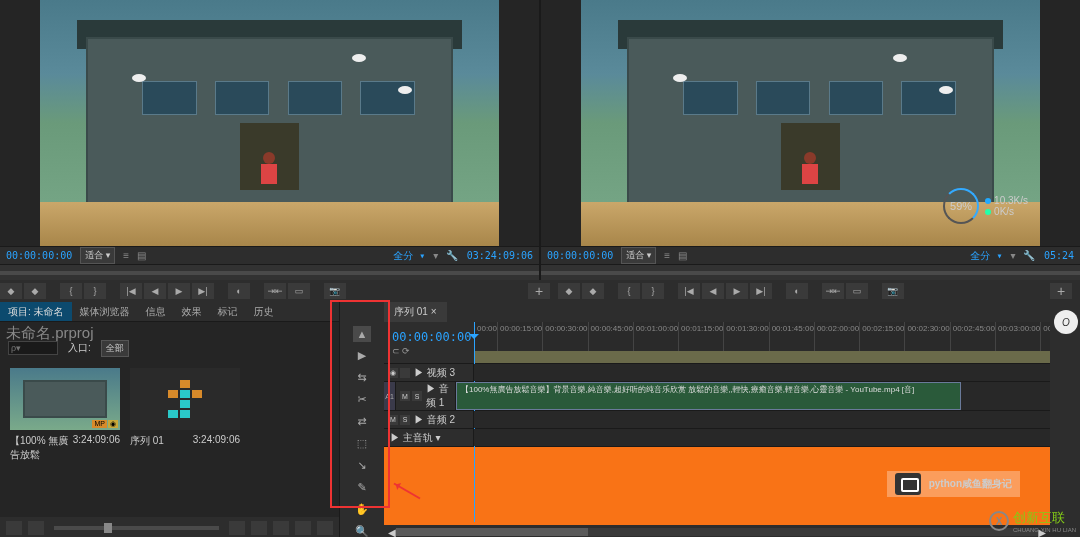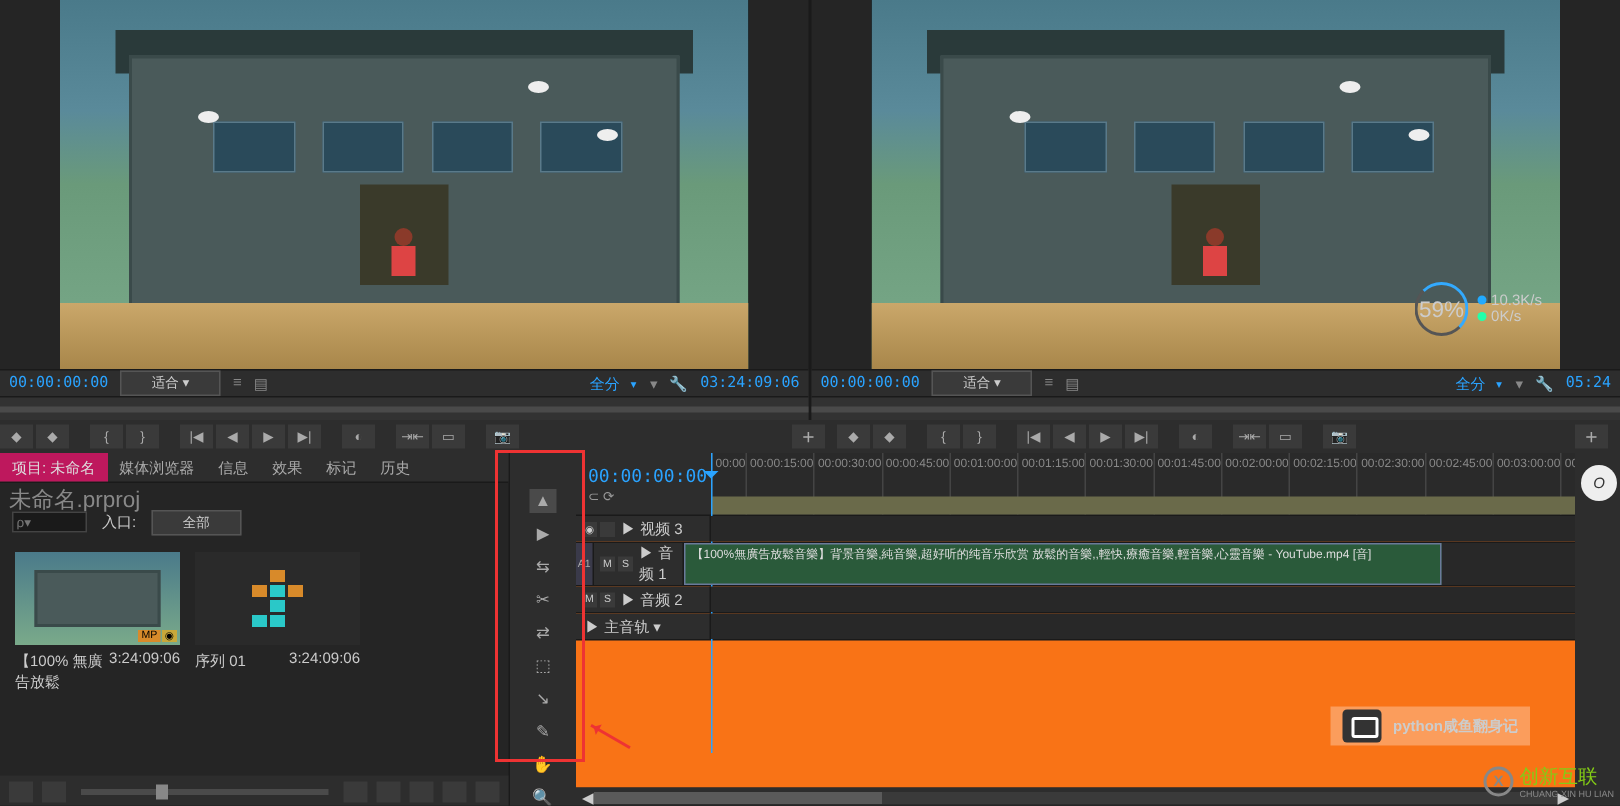--- a/index.html
+++ b/index.html
@@ -18,43 +18,43 @@
 .ground{position:absolute;left:0;bottom:0;width:100%;height:18%;background:linear-gradient(#caa76a,#a8864a)}
 .person{position:absolute;left:48%;bottom:18%;width:18px;height:50px}
 .person::before{content:"";position:absolute;top:0;left:3px;width:12px;height:12px;border-radius:50%;background:#8a3a2a}
 .person::after{content:"";position:absolute;top:12px;left:1px;width:16px;height:20px;background:#d44}
 .bird{position:absolute;width:14px;height:8px;background:#eee;border-radius:50%}
 .b1{left:20%;top:30%}.b2{left:68%;top:22%}.b3{left:78%;top:35%}
 .window{position:absolute;width:15%;height:20%;background:#2a4a5a;border:1px solid #5a7a8a}
 .w1{left:15%;top:25%}.w2{left:35%;top:25%}.w3{left:55%;top:25%}.w4{left:75%;top:25%}
 .door{position:absolute;left:42%;top:50%;width:16%;height:40%;background:#3a3a2a}
 .stats{position:absolute;right:12px;bottom:22px;display:flex;align-items:center;gap:6px}
-.pct-ring{width:36px;height:36px;border:2px solid #555;border-top-color:#3af;border-right-color:#3af;border-radius:50%;display:flex;align-items:center;justify-content:center;font-size:15px}
+.pct-ring{width:36px;height:36px;border:2px solid #555;border-top-color:#3af;border-right-color:#3af;border-radius:50%;display:flex;align-items:center;justify-content:center;font-size:11px}
 .stat-line{font-size:9px;color:#aaa}
 .stat-dot{display:inline-block;width:6px;height:6px;border-radius:50%;margin-right:3px}
 
 .mon-bar{height:18px;background:#2d2d2d;display:flex;align-items:center;padding:0 6px;gap:8px;border-top:1px solid #1a1a1a}
 .tc{color:#2aa3ff;font-size:10px;font-family:monospace}
 .tc.right{margin-left:auto}
-.zoom-sel{background:#3a3a3a;padding:1px 20px;font-size:9px;border:1px solid #555}
+.zoom-sel{background:#3a3a3a;padding:1px 4px;font-size:9px;border:1px solid #555}
 .mon-btn{color:#888;font-size:10px;cursor:pointer}
 .scrub{height:16px;background:#323232;position:relative;border-top:1px solid #1a1a1a}
 .scrub::after{content:"";position:absolute;left:0;top:6px;right:0;height:4px;background:#4a4a4a}
 
 .transport{height:22px;background:#2d2d2d;display:flex;align-items:center;justify-content:center;gap:2px}
 .tbtn{width:22px;height:16px;background:#3a3a3a;display:flex;align-items:center;justify-content:center;color:#aaa;cursor:pointer;font-size:9px}
 .tbtn.sp{background:transparent;width:10px}
 .tbtn.plus{margin-left:auto;margin-right:8px;font-size:14px}
 
 
 .lower{display:flex;height:237px;background:#252525}
 .project{width:340px;display:flex;flex-direction:column;border-right:1px solid #1a1a1a}
 .ptabs{height:20px;display:flex;background:#2d2d2d;border-bottom:1px solid #1a1a1a}
 .ptab{padding:3px 8px;font-size:10px;color:#aaa;cursor:pointer}
-.ptab.active{background:#be185d;color:#ddd}
+.ptab.active{background:#0c4a6e;color:#ddd}
 .psub{height:16px;padding:2px 6px;font-size:15px;color:#888}
 .pfilter{height:20px;display:flex;align-items:center;padding:0 8px;gap:10px}
 .pfilter input{background:#1a1a1a;border:1px solid #444;width:50px;height:14px;color:#ccc;font-size:9px;padding:0 2px}
 .pinfo{font-size:9px;color:#888;text-align:right;padding-right:10px}
 .bins{flex:1;display:flex;padding:10px;gap:10px}
 .bin{width:110px}
 .thumb{width:110px;height:62px;background:#3a4a5a;position:relative;overflow:hidden}
 .thumb .sky{background:linear-gradient(#4a7a8a,#7aaa8a)}
 .thumb .house{left:12%;top:20%;width:76%;height:60%}
 .thumb-badges{position:absolute;right:2px;bottom:2px;display:flex;gap:1px}
@@ -317,20 +317,23 @@
     <span class="tool">✂</span>
     <span class="tool">⇄</span>
     <span class="tool">⬚</span>
     <span class="tool">↘</span>
     <span class="tool">✎</span>
     <span class="tool">✋</span>
     <span class="tool">🔍</span>
   </div>
 
   <div class="timeline">
+    <div class="tl-tabs">
+        <span class="tl-tab">序列 01 ×</span>
+      </div>
     <div class="tl-head">
       <div class="tl-head-left">
         <span class="tl-tc">00:00:00:00</span>
         <span class="tl-tools-mini">⊂  ⟳</span>
       </div>
       <div class="ruler">
         <div class="ticks" id="ticks">
             <div class="tick">00:00</div>
             <div class="tick">00:00:15:00</div>
             <div class="tick">00:00:30:00</div>

